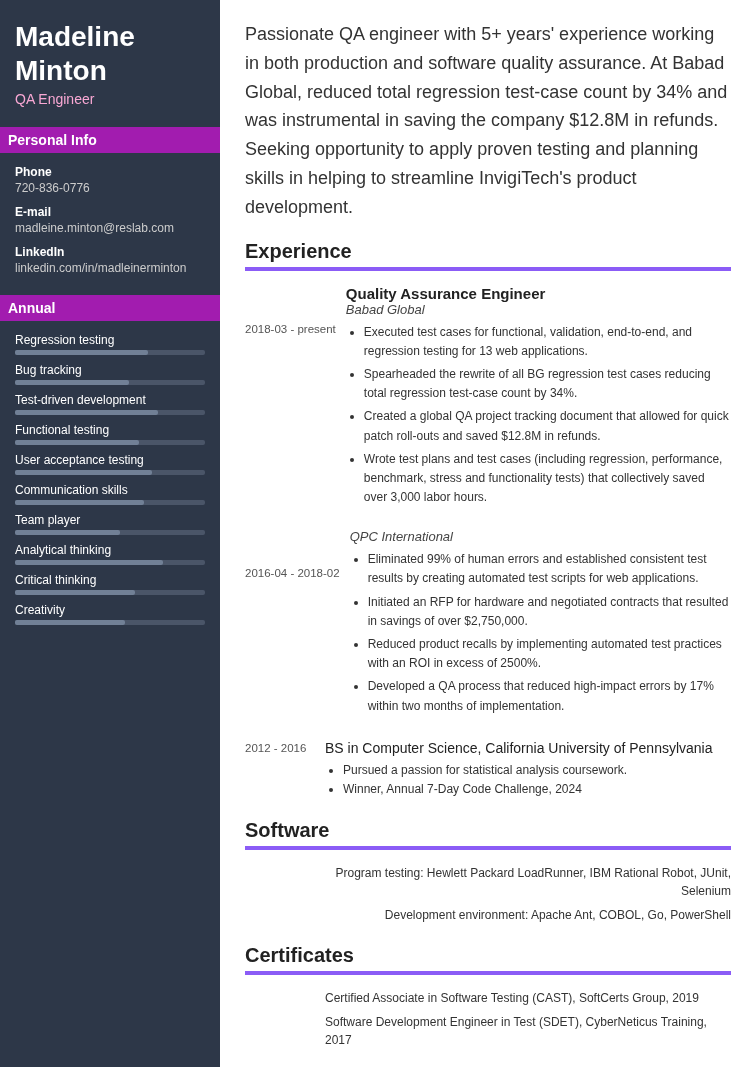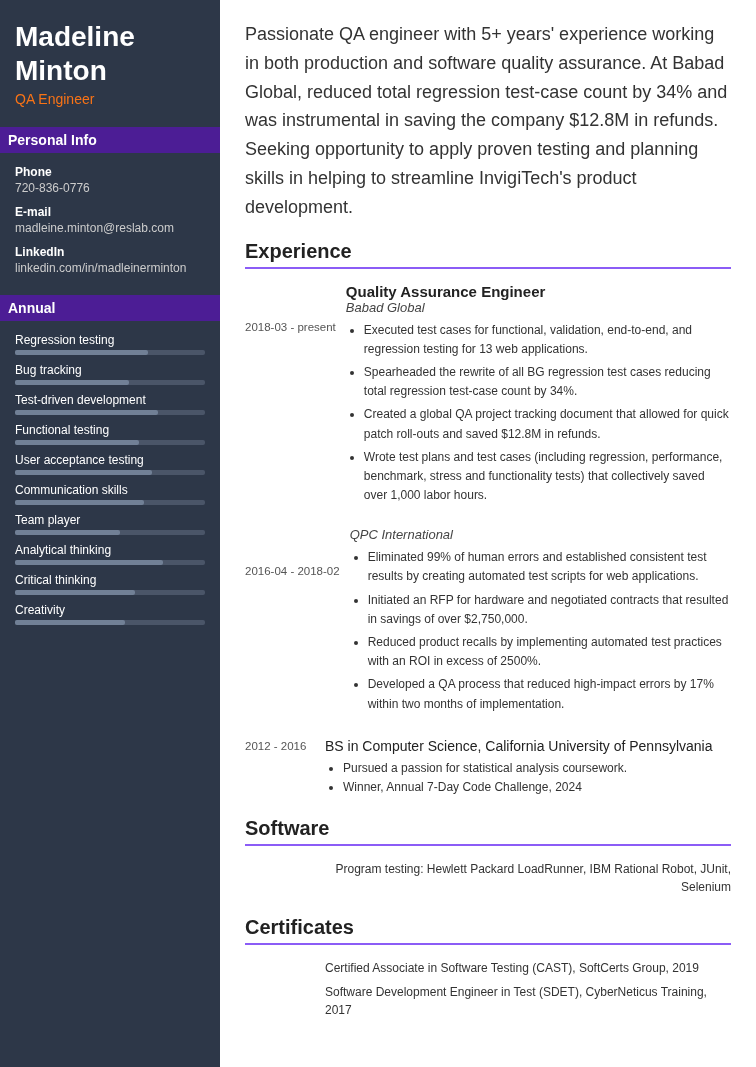--- a/index.html
+++ b/index.html
@@ -21,25 +21,25 @@
       padding: 20px 15px;
     }
     .sidebar-name {
       font-size: 28px;
       font-weight: bold;
       line-height: 1.2;
       margin-bottom: 4px;
     }
     .sidebar-title {
       font-size: 14px;
-      color: #f97316;
+      color: #f9a8d4;
       margin-bottom: 20px;
     }
     .sidebar-section-title {
-      background: #4c1d95;
+      background: #a21caf;
       color: #fff;
       font-weight: bold;
       font-size: 14px;
       padding: 5px 8px;
       margin-bottom: 12px;
       margin-left: -15px;
       margin-right: -15px;
     }
     .info-label {
       font-weight: bold;
@@ -82,21 +82,21 @@
     .summary {
       font-size: 18px;
       color: #333;
       margin-bottom: 18px;
       line-height: 1.6;
     }
     .section-title {
       font-size: 20px;
       font-weight: bold;
       color: #222;
-      border-bottom: 2px solid #8b5cf6;
+      border-bottom: 4px solid #8b5cf6;
       padding-bottom: 4px;
       margin-bottom: 14px;
     }
     .section {
       margin-bottom: 20px;
     }
     .experience-block {
       display: flex;
       margin-bottom: 18px;
     }
@@ -272,21 +272,21 @@
     <div id="experience-container">
         <div class="experience-block">
           <div class="exp-date">2018-03 - present</div>
           <div class="exp-content">
             <div class="exp-job-title">Quality Assurance Engineer</div>
             <div class="exp-company">Babad Global</div>
             <ul class="exp-bullets">
               <li>Executed test cases for functional, validation, end-to-end, and regression testing for 13 web applications.</li>
               <li>Spearheaded the rewrite of all BG regression test cases reducing total regression test-case count by 34%.</li>
               <li>Created a global QA project tracking document that allowed for quick patch roll-outs and saved $12.8M in refunds.</li>
-              <li>Wrote test plans and test cases (including regression, performance, benchmark, stress and functionality tests) that collectively saved over 1,000 labor hours.</li>
+              <li>Wrote test plans and test cases (including regression, performance, benchmark, stress and functionality tests) that collectively saved over 3,000 labor hours.</li>
             </ul>
           </div>
         </div>
         <div class="experience-block">
           <div class="exp-date">2016-04 - 2018-02</div>
           <div class="exp-content">
             <div class="exp-company">QPC International</div>
             <ul class="exp-bullets">
               <li>Eliminated 99% of human errors and established consistent test results by creating automated test scripts for web applications.</li>
               <li>Initiated an RFP for hardware and negotiated contracts that resulted in savings of over $2,750,000.</li>
@@ -311,20 +311,21 @@
           </div>
         </div>
       </div>
   </div>
 
   <div class="section">
     <div class="section-title">Software</div>
     <div class="software-content">
       <div id="software-container">
           <div class="software-item">Program testing: Hewlett Packard LoadRunner, IBM Rational Robot, JUnit, Selenium</div>
+          <div class="software-item">Development environment: Apache Ant, COBOL, Go, PowerShell</div>
         </div>
     </div>
   </div>
 
   <div class="section">
     <div class="section-title">Certificates</div>
     <div class="cert-content">
       <div id="cert-container">
           <div class="cert-item">Certified Associate in Software Testing (CAST), SoftCerts Group, 2019</div>
           <div class="cert-item">Software Development Engineer in Test (SDET), CyberNeticus Training, 2017</div>

